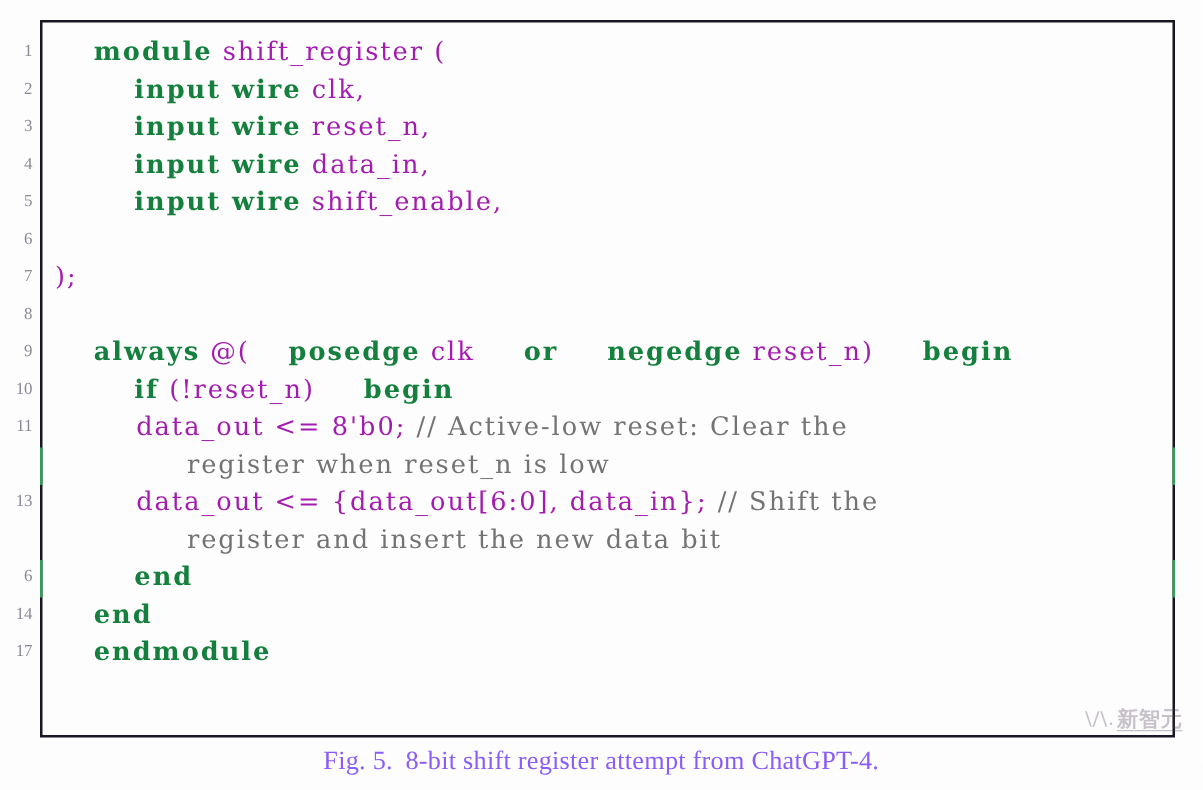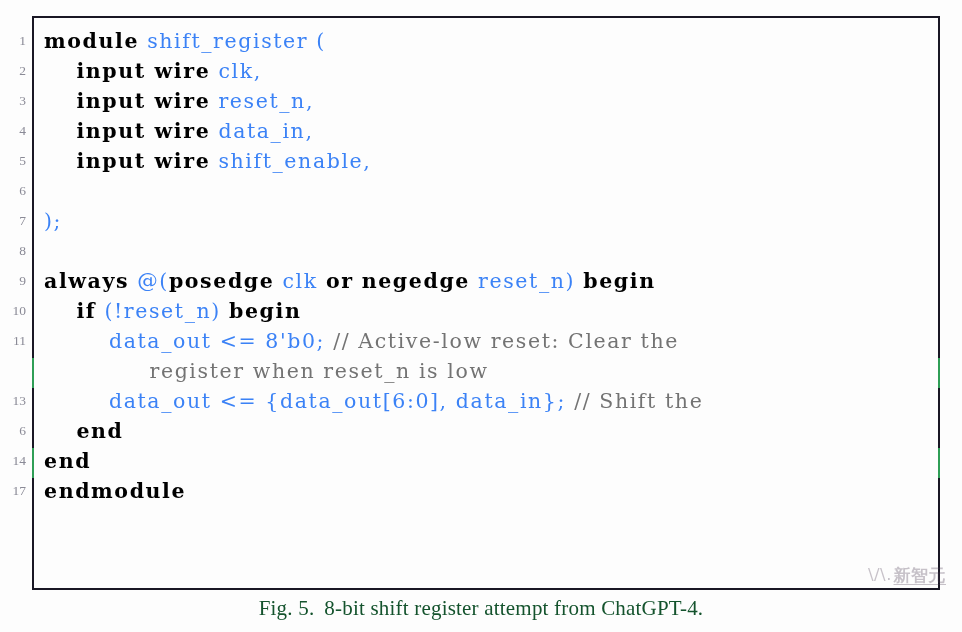--- a/index.html
+++ b/index.html
@@ -73,42 +73,42 @@
   }
 
   .code-text {
     position: absolute;
     left: 44px;
     top: 0;
     white-space: pre;
   }
 
   
-  .kw   { color: #000000; font-weight: 700; }
+  .kw   { color: #15803d; font-weight: 700; margin-left: 31px; }
   .cmt  { color: #737373; }
-  .pln  { color: #3b82f6; }
+  .pln  { color: #a21caf; }
 
   
   #lines {
     position: absolute;
     left: 0;
     top: 26px;
     width: 962px;
   }
 
   
   #caption {
     position: absolute;
     left: 0;
     top: 596px;
     width: 962px;
     text-align: center;
     font-family: "Liberation Serif", "DejaVu Serif", serif;
     font-size: 21px;
-    color: #14532d;
+    color: #8b5cf6;
     letter-spacing: 0.2px;
   }
   #caption .fignum { margin-right: 10px; }
 
   
   #watermark {
     position: absolute;
     right: 16px;
     bottom: 40px;
     width: 126px;
@@ -155,20 +155,21 @@
         <div class="code-line"><span class="ln">4</span><span class="code-text"><span class="pln">    </span><span class="kw">input wire</span><span class="pln"> data_in,</span></span></div>
         <div class="code-line"><span class="ln">5</span><span class="code-text"><span class="pln">    </span><span class="kw">input wire</span><span class="pln"> shift_enable,</span></span></div>
         <div class="code-line"><span class="ln">6</span></div>
         <div class="code-line"><span class="ln">7</span><span class="code-text"><span class="pln">);</span></span></div>
         <div class="code-line"><span class="ln">8</span><span class="code-text"></span></div>
         <div class="code-line"><span class="ln">9</span><span class="code-text"><span class="kw">always</span><span class="pln"> @(</span><span class="kw">posedge</span><span class="pln"> clk </span><span class="kw">or</span><span class="pln"> </span><span class="kw">negedge</span><span class="pln"> reset_n) </span><span class="kw">begin</span></span></div>
         <div class="code-line"><span class="ln">10</span><span class="code-text"><span class="pln">    </span><span class="kw">if</span><span class="pln"> (!reset_n) </span><span class="kw">begin</span></span></div>
         <div class="code-line"><span class="ln">11</span><span class="code-text"><span class="pln">        data_out &lt;= 8'b0; </span><span class="cmt">// Active-low reset: Clear the</span></span></div>
         <div class="code-line"><span class="ln"></span><span class="code-text"><span class="pln">             </span><span class="cmt">register when reset_n is low</span></span></div>
         <div class="code-line"><span class="ln">13</span><span class="code-text"><span class="pln">        data_out &lt;= {data_out[6:0], data_in}; </span><span class="cmt">// Shift the</span></span></div>
+        <div class="code-line"><span class="ln"></span><span class="code-text"><span class="pln">             </span><span class="cmt">register and insert the new data bit</span></span></div>
         <div class="code-line"><span class="ln">6</span><span class="code-text"><span class="pln">    </span><span class="kw">end</span></span></div>
         <div class="code-line"><span class="ln">14</span><span class="code-text"><span class="kw">end</span></span></div>
         <div class="code-line"><span class="ln">17</span><span class="code-text"><span class="kw">endmodule</span></span></div>
       </div>
   </div>
 
   <div id="caption">
     <span class="fignum">Fig. 5.</span><span class="captext">8-bit shift register attempt from ChatGPT-4.</span>
   </div>
 

